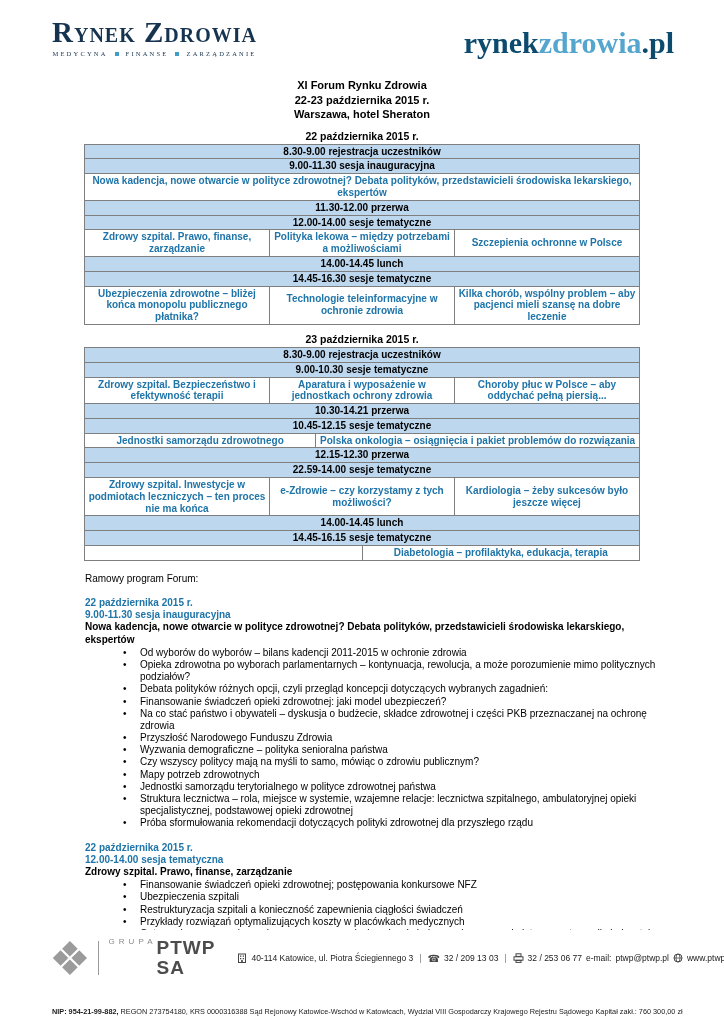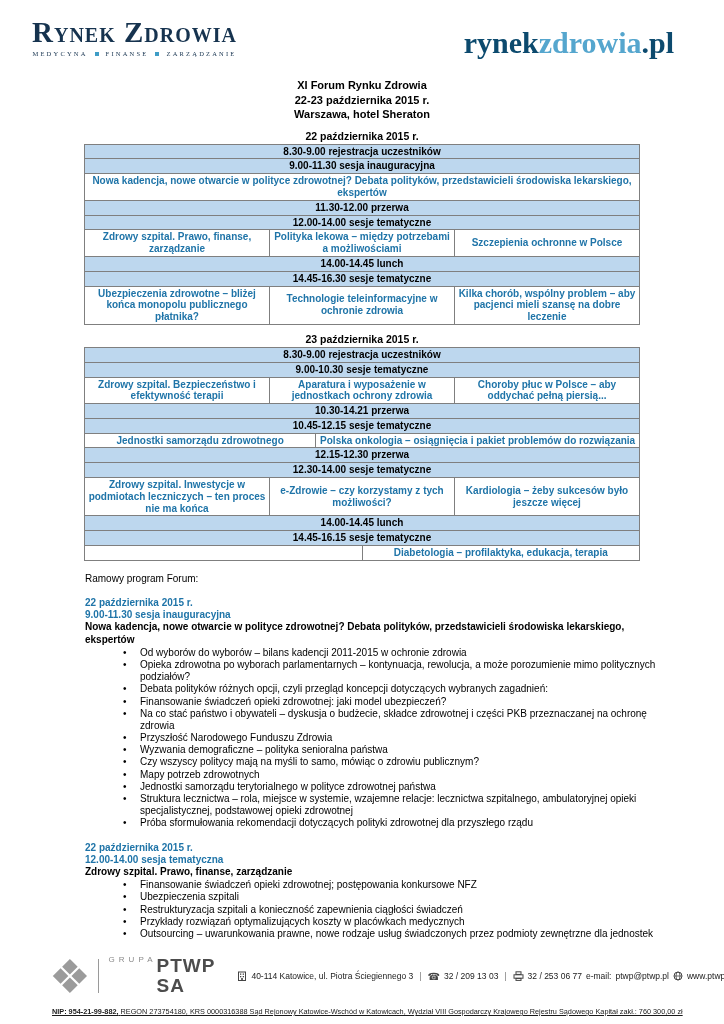--- a/index.html
+++ b/index.html
@@ -2,21 +2,21 @@
 <html><head>
 <meta charset="utf-8">
 <style>
   html,body { margin:0; padding:0; background:#e9e9e9; }
   .page {
     width:724px; height:1024px; margin:0 auto; background:#fff;
     position:relative; overflow:hidden; box-sizing:border-box;
     font-family:"Liberation Sans","DejaVu Sans",sans-serif; color:#000;
   }
   
-  .header { display:flex; justify-content:space-between; align-items:flex-start; padding:18px 50px 0 32px; }
+  .header { display:flex; justify-content:space-between; align-items:flex-start; padding:18px 50px 0 52px; }
   .logo-left { text-align:center; }
   .logo-title {
     font-family:"Liberation Serif","DejaVu Serif",serif; font-variant:small-caps;
     font-weight:bold; font-size:29px; line-height:1; color:#16334f; letter-spacing:1px;
   }
   .logo-tagline {
     margin-top:3px; display:flex; align-items:center; justify-content:center;
     font-size:6.5px; letter-spacing:2.2px; color:#16334f;
     font-family:"Liberation Serif","DejaVu Serif",serif;
   }
@@ -46,21 +46,21 @@
   .footer-main { display:flex; align-items:center; }
   .ptwp-logo { display:flex; align-items:center; }
   .ptwp-sep { width:1px; height:34px; background:#9a9a9a; margin:0 10px; }
   .ptwp-text { display:flex; flex-direction:row; line-height:1.05; }
   .grupa { font-size:8px; letter-spacing:4px; color:#8a8a8a; }
   .ptwp-name { font-size:19px; font-weight:bold; color:#4c4c4c; letter-spacing:1px; }
   .contact { display:flex; align-items:center; gap:4px; font-size:8.5px; color:#1a1a1a; margin-left:14px; white-space:nowrap; }
   .contact .icon { color:#444; display:inline-flex; align-items:center; }
   .contact .bar { color:#777; margin:0 2px; }
   .phone-glyph { font-family:"DejaVu Sans",sans-serif; font-size:10px; }
-  .legal { font-size:7.3px; color:#1a1a1a; margin-top:9px; white-space:nowrap;text-decoration:underline; }
+  .legal { font-size:7.3px; color:#1a1a1a; margin-top:27px; white-space:nowrap; }
   .legal b { font-weight:bold; }
 </style>
 </head>
 <body>
 
 <div class="page">
 
   <div class="header">
     <div class="logo-left">
       <div class="logo-title">Rynek Zdrowia</div>
@@ -169,21 +169,21 @@
             <td colspan="12">10.45-12.15 sesje tematyczne</td>
           </tr>
       <tr class="session">
         <td colspan="5">Jednostki samorządu zdrowotnego</td>
         <td colspan="7">Polska onkologia – osiągnięcia i pakiet problemów do rozwiązania</td>
       </tr>
       <tr class="time">
             <td colspan="12">12.15-12.30 przerwa</td>
           </tr>
       <tr class="time">
-            <td colspan="12">12.30-14.00 sesje tematyczne</td>
+            <td colspan="12">22.59-14.00 sesje tematyczne</td>
           </tr>
       <tr class="session">
         <td colspan="4">Zdrowy szpital. Inwestycje w podmiotach leczniczych – ten proces nie ma końca</td>
         <td colspan="4">e-Zdrowie – czy korzystamy z tych możliwości?</td>
         <td colspan="4">Kardiologia – żeby sukcesów było jeszcze więcej</td>
       </tr>
       <tr class="time">
             <td colspan="12">14.00-14.45 lunch</td>
           </tr>
       <tr class="time">

